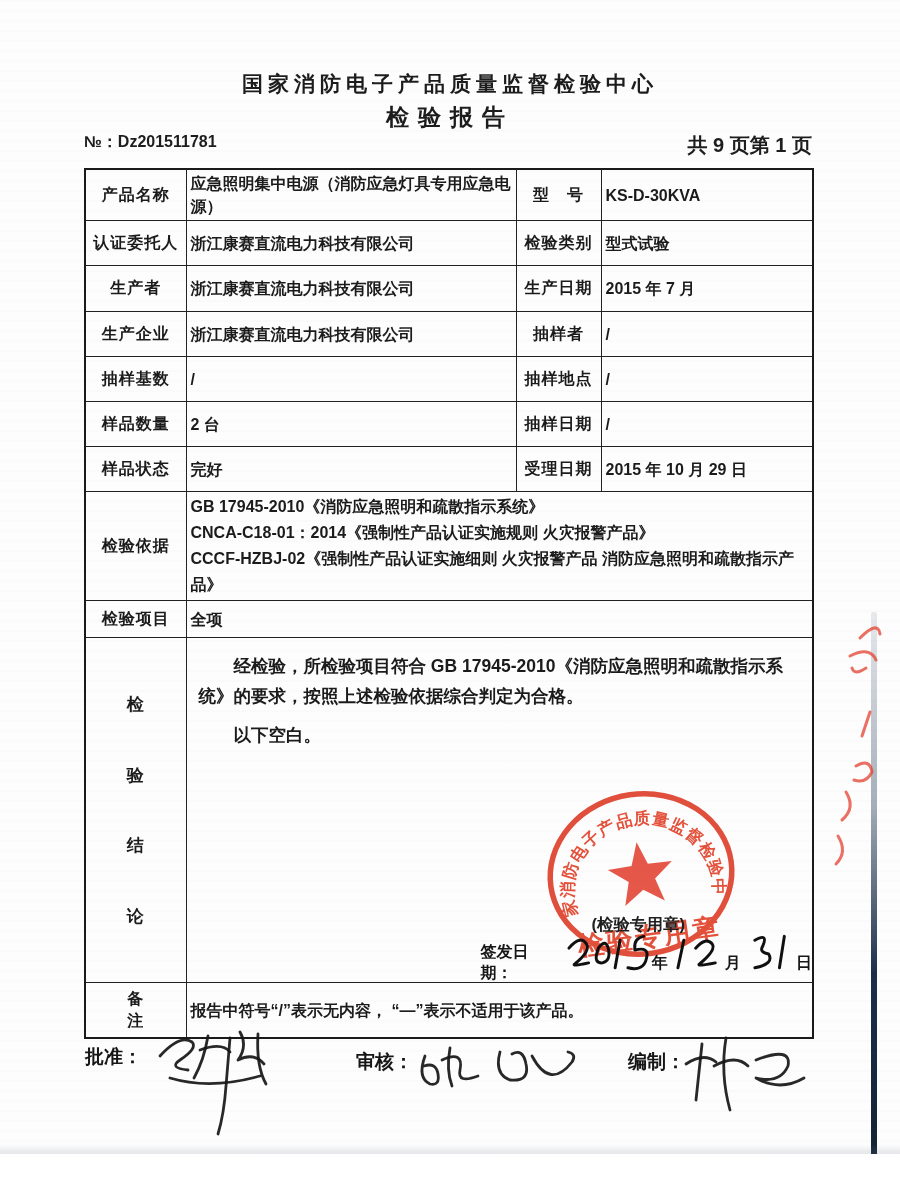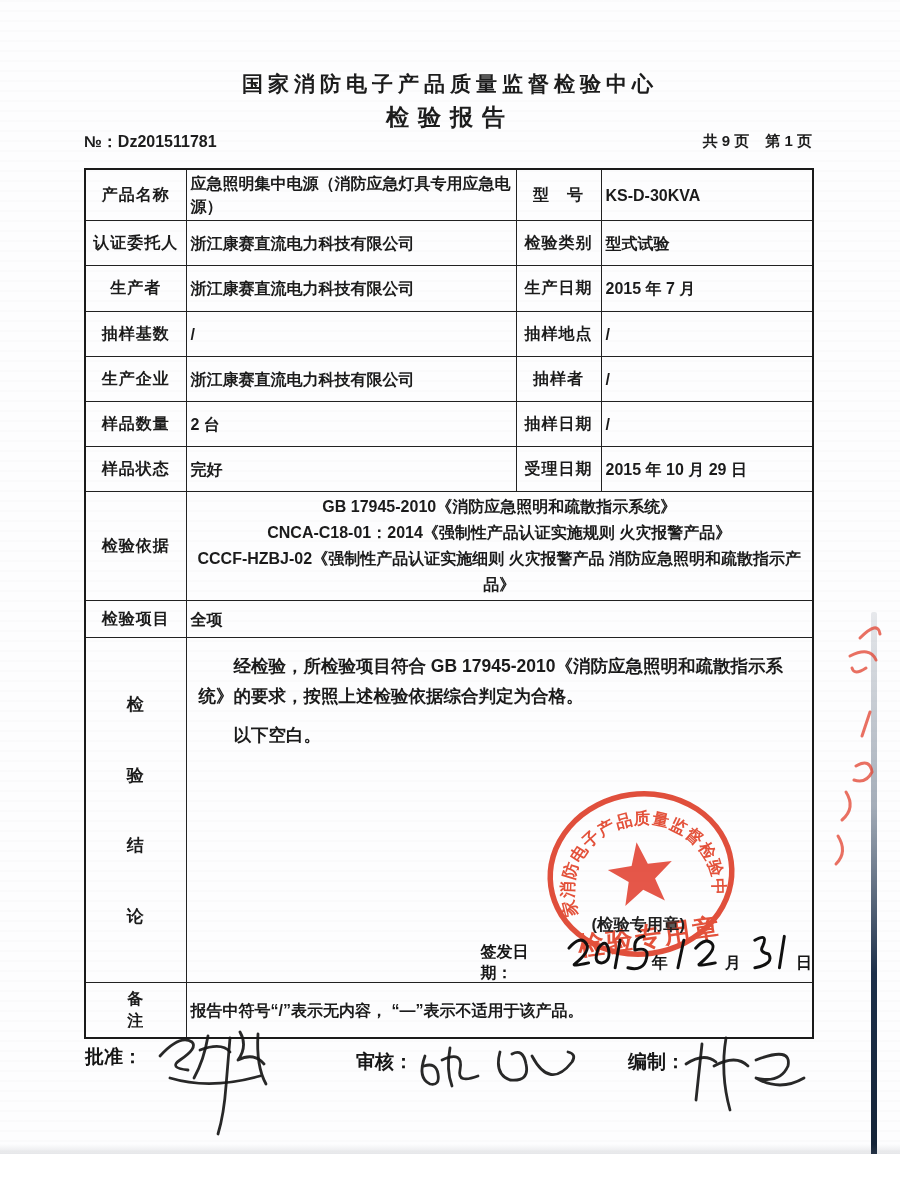--- a/index.html
+++ b/index.html
@@ -5,30 +5,30 @@
   html,body{margin:0;padding:0;}
   body{background:#ffffff;font-family:"Liberation Sans","DejaVu Sans",sans-serif;}
   .page{position:relative;width:900px;height:1154px;background:#fdfdfe;overflow:hidden;
         background-image:repeating-linear-gradient(180deg, rgba(0,0,0,0.012) 0 2px, rgba(255,255,255,0) 2px 10px);}
   .title1{position:absolute;top:70px;left:0;width:100%;text-align:center;font-size:21px;font-weight:700;
           letter-spacing:5px;color:#1c1c1c;}
   .title2{position:absolute;top:102px;left:0;width:100%;text-align:center;font-size:23px;font-weight:700;
           letter-spacing:9px;color:#1c1c1c;}
   .meta{position:absolute;top:132px;left:84px;width:728px;display:flex;justify-content:space-between;
         font-size:16px;font-weight:700;color:#1d1d1d;}
-  .meta .pages{display:flex;gap:16px;font-size:15px;}
+  .meta .pages{display:flex;font-size:20px;}
   table.report{position:absolute;left:84px;top:168px;width:728px;border-collapse:collapse;table-layout:fixed;
         color:#1b1b1b;}
   table.report td{border:1.7px solid #222;vertical-align:middle;font-size:16px;font-weight:600;
         padding:2px 4px;overflow:hidden;}
   table.report{border:2.5px solid #1a1a1a;}
   td.lbl{text-align:center;letter-spacing:1px;font-weight:700;padding:2px 2px;}
   td.val{padding-left:12px;line-height:1.45;}
   td.thickbottom{border-bottom:3px solid #141414;}
-  .basis-line{line-height:26px;text-align:center;}
+  .basis-line{line-height:26px;}
   .concl-cell{position:relative;vertical-align:top !important;}
   .concl-label{display:flex;flex-direction:column;justify-content:space-evenly;align-items:center;
         height:330px;font-size:17px;font-weight:700;}
   .concl-p{margin:0;padding:0 10px 0 8px;text-indent:2em;font-size:17.5px;font-weight:600;line-height:1.68;}
   .concl-p.first{margin-top:12px;}
   .concl-p.blank{margin-top:10px;}
   .seal-note{position:absolute;left:405px;top:276px;font-size:16.5px;font-weight:600;color:#1f1f1f;z-index:3;text-align:center;}
   .issue-line{position:absolute;left:294px;top:304px;display:flex;align-items:center;z-index:3;
         font-size:16px;font-weight:700;color:#161616;}
   .issue-line .hw{margin:-14px 2px 0 6px;}
@@ -83,29 +83,29 @@
       <td class="lbl">检验类别</td>
       <td class="val">型式试验</td>
     </tr>
     <tr style="height:46px">
       <td class="lbl">生产者</td>
       <td class="val">浙江康赛直流电力科技有限公司</td>
       <td class="lbl">生产日期</td>
       <td class="val">2015 年 7 月</td>
     </tr>
     <tr style="height:45px">
-      <td class="lbl">抽样基数</td>
-      <td class="val">/</td>
-      <td class="lbl">抽样地点</td>
-      <td class="val">/</td>
-    </tr>
-    <tr style="height:45px">
       <td class="lbl">生产企业</td>
       <td class="val">浙江康赛直流电力科技有限公司</td>
       <td class="lbl">抽样者</td>
+      <td class="val">/</td>
+    </tr>
+    <tr style="height:45px">
+      <td class="lbl">抽样基数</td>
+      <td class="val">/</td>
+      <td class="lbl">抽样地点</td>
       <td class="val">/</td>
     </tr>
     <tr style="height:45px">
       <td class="lbl">样品数量</td>
       <td class="val">2 台</td>
       <td class="lbl">抽样日期</td>
       <td class="val">/</td>
     </tr>
     <tr style="height:45px">
       <td class="lbl">样品状态</td>

